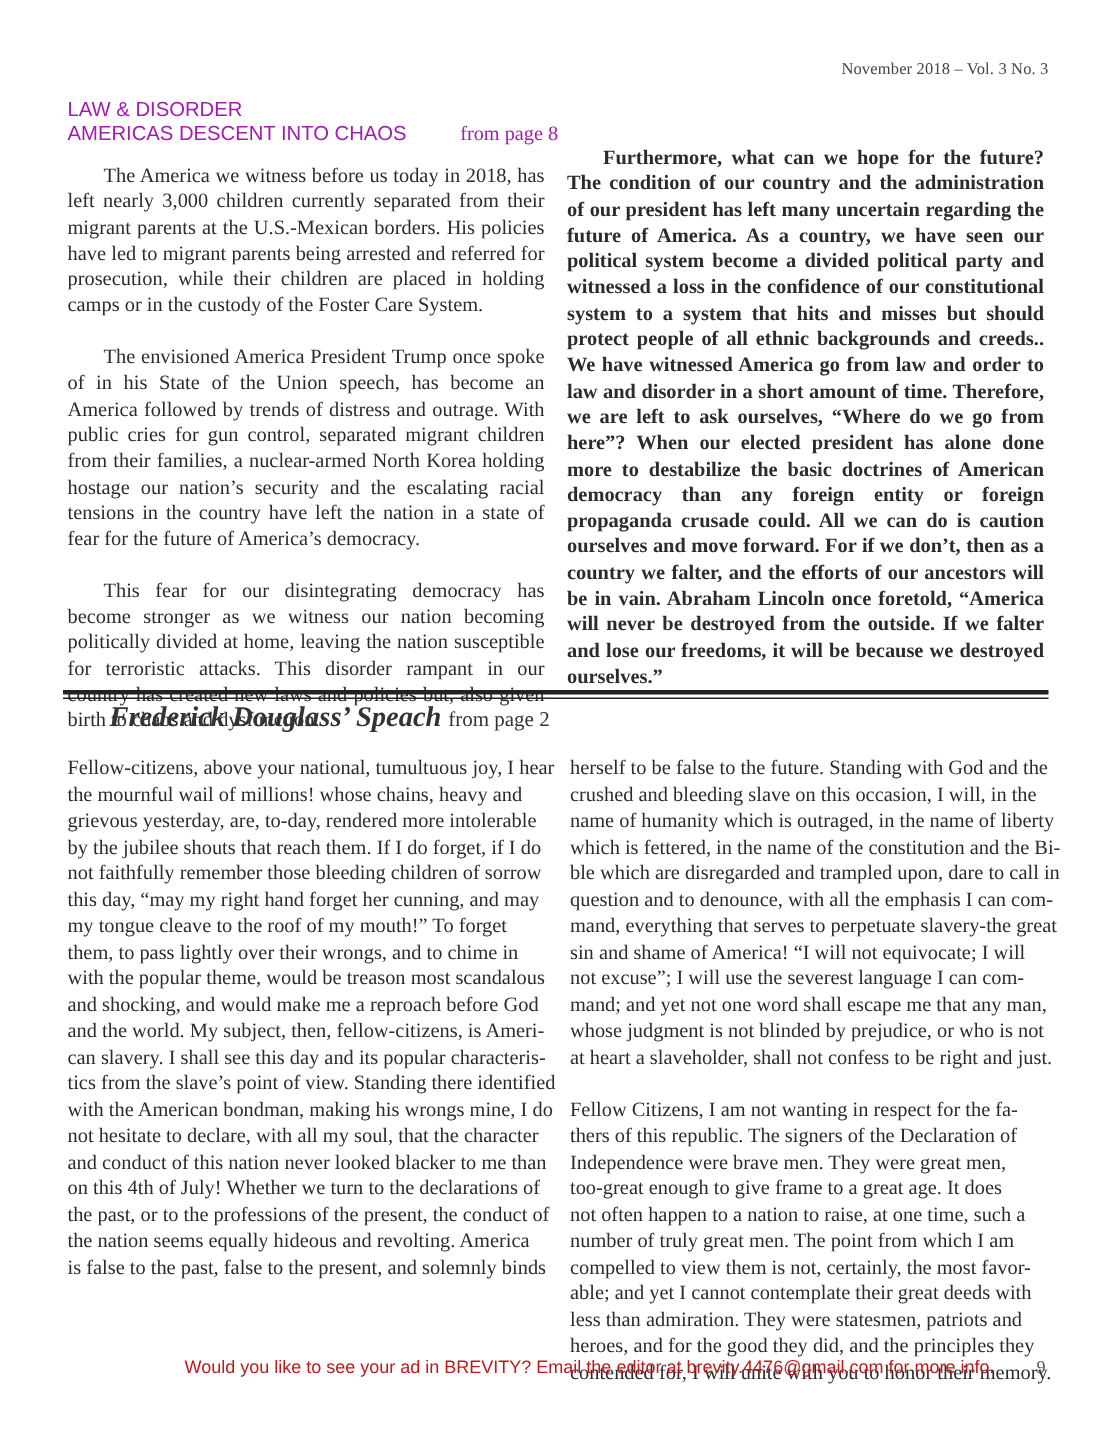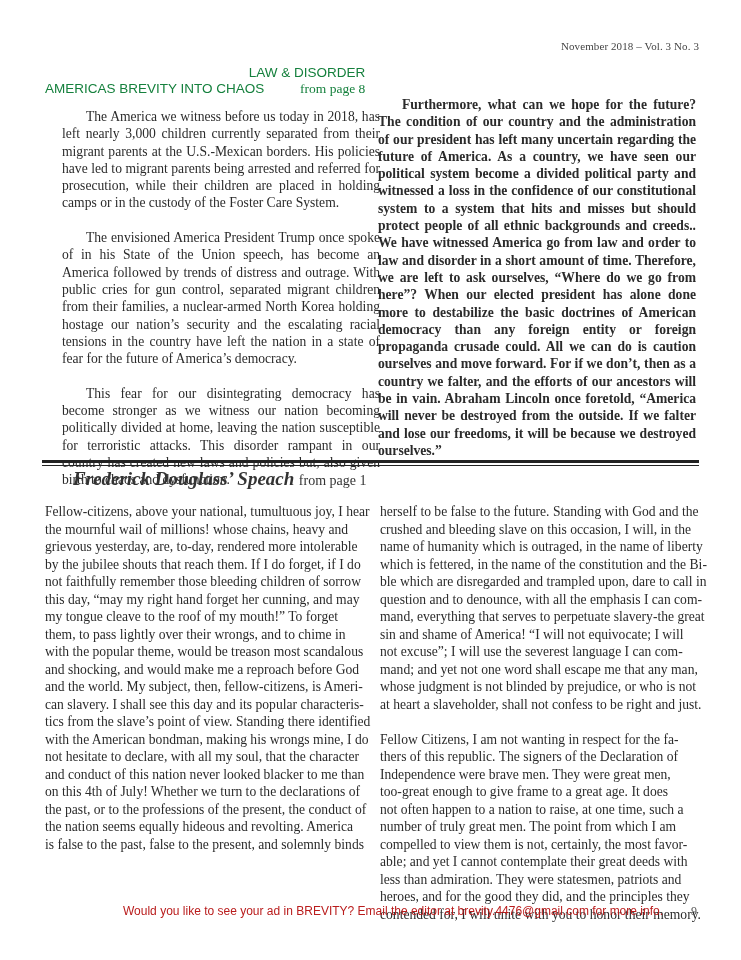--- a/index.html
+++ b/index.html
@@ -1,22 +1,22 @@
 <!DOCTYPE html>
 <html><head>
 <meta charset="utf-8">
 <style>
   html, body { margin: 0; padding: 0; background: #ffffff; }
   body { width: 741px; height: 960px; position: relative; overflow: hidden; color: #2b2b2b; font-family: "Liberation Serif", serif; }
   .issue { position: absolute; top: 40px; right: 42px; font-size: 11px; color: #444; font-family: "Liberation Serif", serif; letter-spacing: 0.1px; }
-  .hdr1 { position: absolute; left: 45px; top: 65px; font-family: "Liberation Sans", sans-serif; font-size: 13.5px; color: #15803d; line-height: 16px; text-align: right; }
+  .hdr1 { position: absolute; left: 45px; top: 65px; font-family: "Liberation Sans", sans-serif; font-size: 13.5px; color: #a21caf; line-height: 16px; }
   .hdr1 .from { font-family: "Liberation Serif", serif; font-size: 13.5px; margin-left: 32px; }
   .col { position: absolute; font-size: 13.6px; line-height: 17.3px; text-align: justify; }
   .col p { margin: 0 0 17.3px 0; text-indent: 24px; }
-  .c1 { left: 45px; top: 108px; width: 318px; margin-left: 17px; }
+  .c1 { left: 45px; top: 108px; width: 318px; }
   .c2 { left: 378px; top: 96px; width: 318px; font-weight: bold; }
   .rule { position: absolute; left: 42px; width: 657px; background: #222; }
   .rule.thick { top: 460px; height: 3px; }
   .rule.thin { top: 465px; height: 1px; }
   .hdr2 { position: absolute; left: 45px; top: 468px; font-size: 18px; color: #333; }
   .hdr2 .ttl { font-weight: bold; font-style: italic; font-size: 19px; padding-left: 28px; }
   .hdr2 .from { font-size: 14px; }
   .col2 { position: absolute; font-size: 13.6px; line-height: 17.5px; text-align: left; }
   .col2 p { margin: 0 0 17.5px 0; white-space: pre-line; }
   .d1 { left: 45px; top: 503px; width: 330px; }
@@ -25,41 +25,41 @@
   .pageno { position: absolute; left: 691px; top: 904px; font-family: "Liberation Serif", serif; font-size: 12px; color: #555; }
 </style>
 </head>
 <body>
 
 <div class="issue">November 2018 – Vol. 3 No. 3</div>
 
 <div class="hdr1">
   <div>LAW &amp; DISORDER</div>
   <div>
-    <span>AMERICAS BREVITY INTO CHAOS</span>
+    <span>AMERICAS DESCENT INTO CHAOS</span>
     <span class="from">from page 8</span>
   </div>
 </div>
 
 <div class="col c1">
   <p>The America we witness before us today in 2018, has left nearly 3,000 children currently separated from their migrant parents at the U.S.-Mexican borders. His policies have led to migrant parents being arrested and referred for prosecution, while their children are placed in holding camps or in the custody of the Foster Care System.</p>
   <p>The envisioned America President Trump once spoke of in his State of the Union speech, has become an America followed by trends of distress and outrage. With public cries for gun control, separated migrant children from their families, a nuclear-armed North Korea holding hostage our nation’s security and the escalating racial tensions in the country have left the nation in a state of fear for the future of America’s democracy.</p>
   <p>This fear for our disintegrating democracy has become stronger as we witness our nation becoming politically divided at home, leaving the nation susceptible for terroristic attacks. This disorder rampant in our country has created new laws and policies but, also given birth to chaos and dysfunction.</p>
 </div>
 
 <div class="col c2">
   <p>Furthermore, what can we hope for the future? The condition of our country and the administration of our president has left many uncertain regarding the future of America. As a country, we have seen our political system become a divided political party and witnessed a loss in the confidence  of our constitutional system to a system that hits and misses but should  protect people of all ethnic backgrounds and creeds.. We have witnessed America go from law and order to law and disorder in a short amount of time. Therefore, we are left to ask ourselves, “Where do we go from here”? When our elected president has alone done more to destabilize the basic doctrines of American democracy than any foreign entity or foreign propaganda crusade could. All we can do is caution ourselves and move forward. For if we don’t, then as a country we falter, and the efforts of our ancestors will be in vain. Abraham Lincoln once foretold, “America will never be destroyed from the outside. If we falter and lose our freedoms, it will be because we destroyed ourselves.”</p>
 </div>
 
 <div class="rule thick"></div>
 <div class="rule thin"></div>
 
 <div class="hdr2">
   <span class="ttl">Frederick Douglass’ Speach</span>
-  <span class="from">from page 1</span>
+  <span class="from">from page 2</span>
 </div>
 
 <div class="col2 d1">
   <p>Fellow-citizens, above your national, tumultuous joy, I hear
 the mournful wail of millions! whose chains, heavy and
 grievous yesterday, are, to-day, rendered more intolerable
 by the jubilee shouts that reach them. If I do forget, if I do
 not faithfully remember those bleeding children of sorrow
 this day, “may my right hand forget her cunning, and may
 my tongue cleave to the roof of my mouth!” To forget

